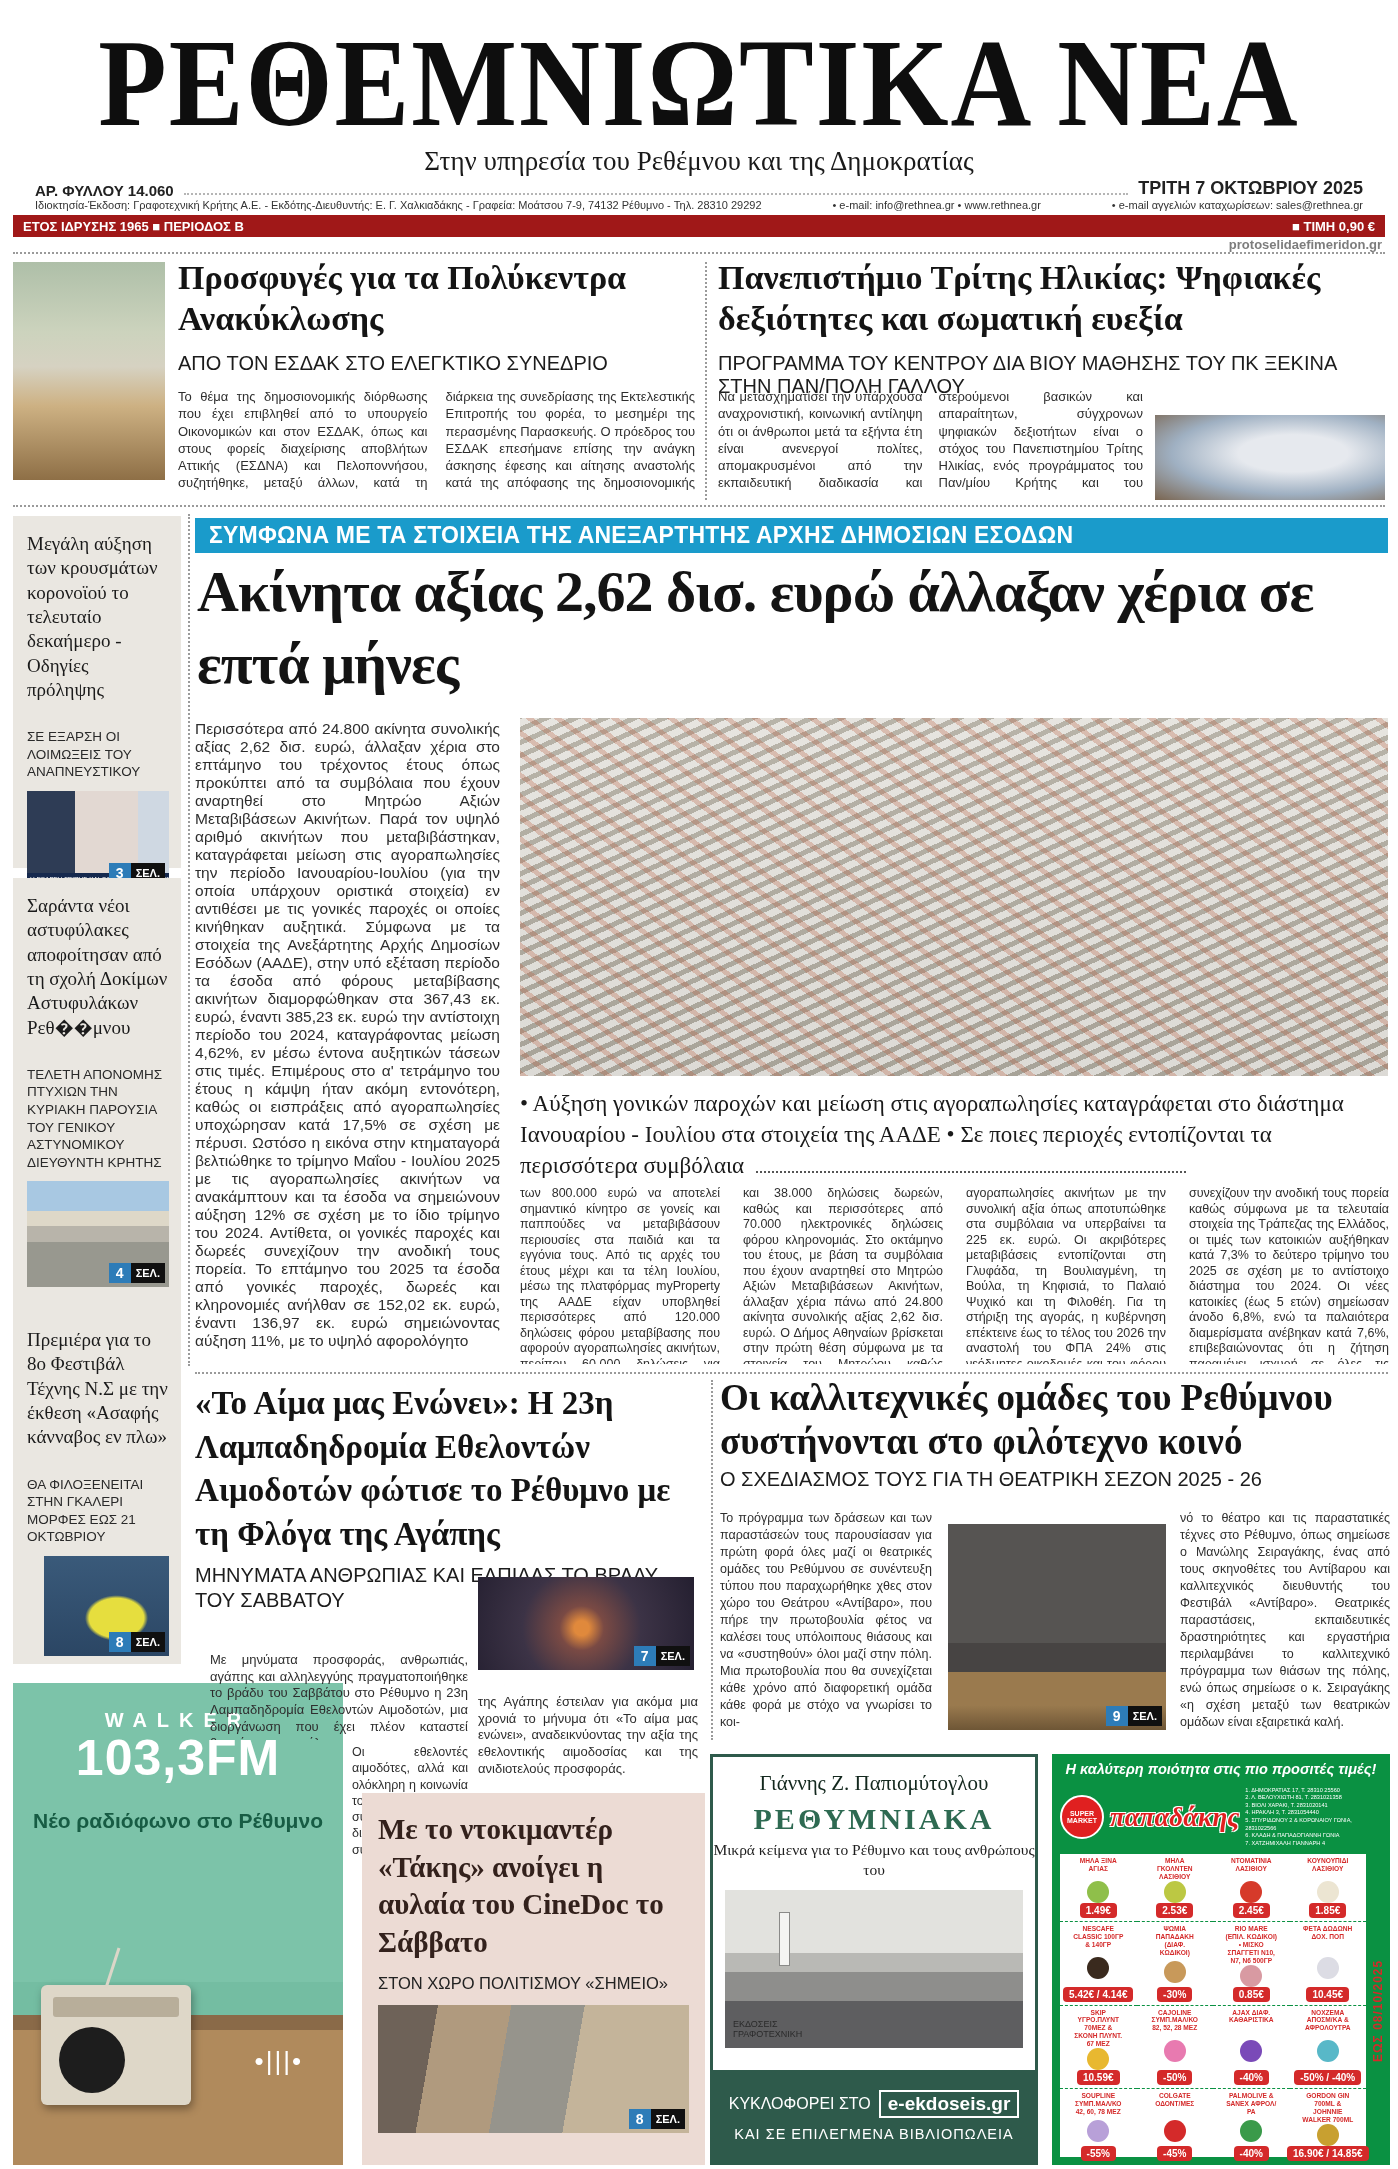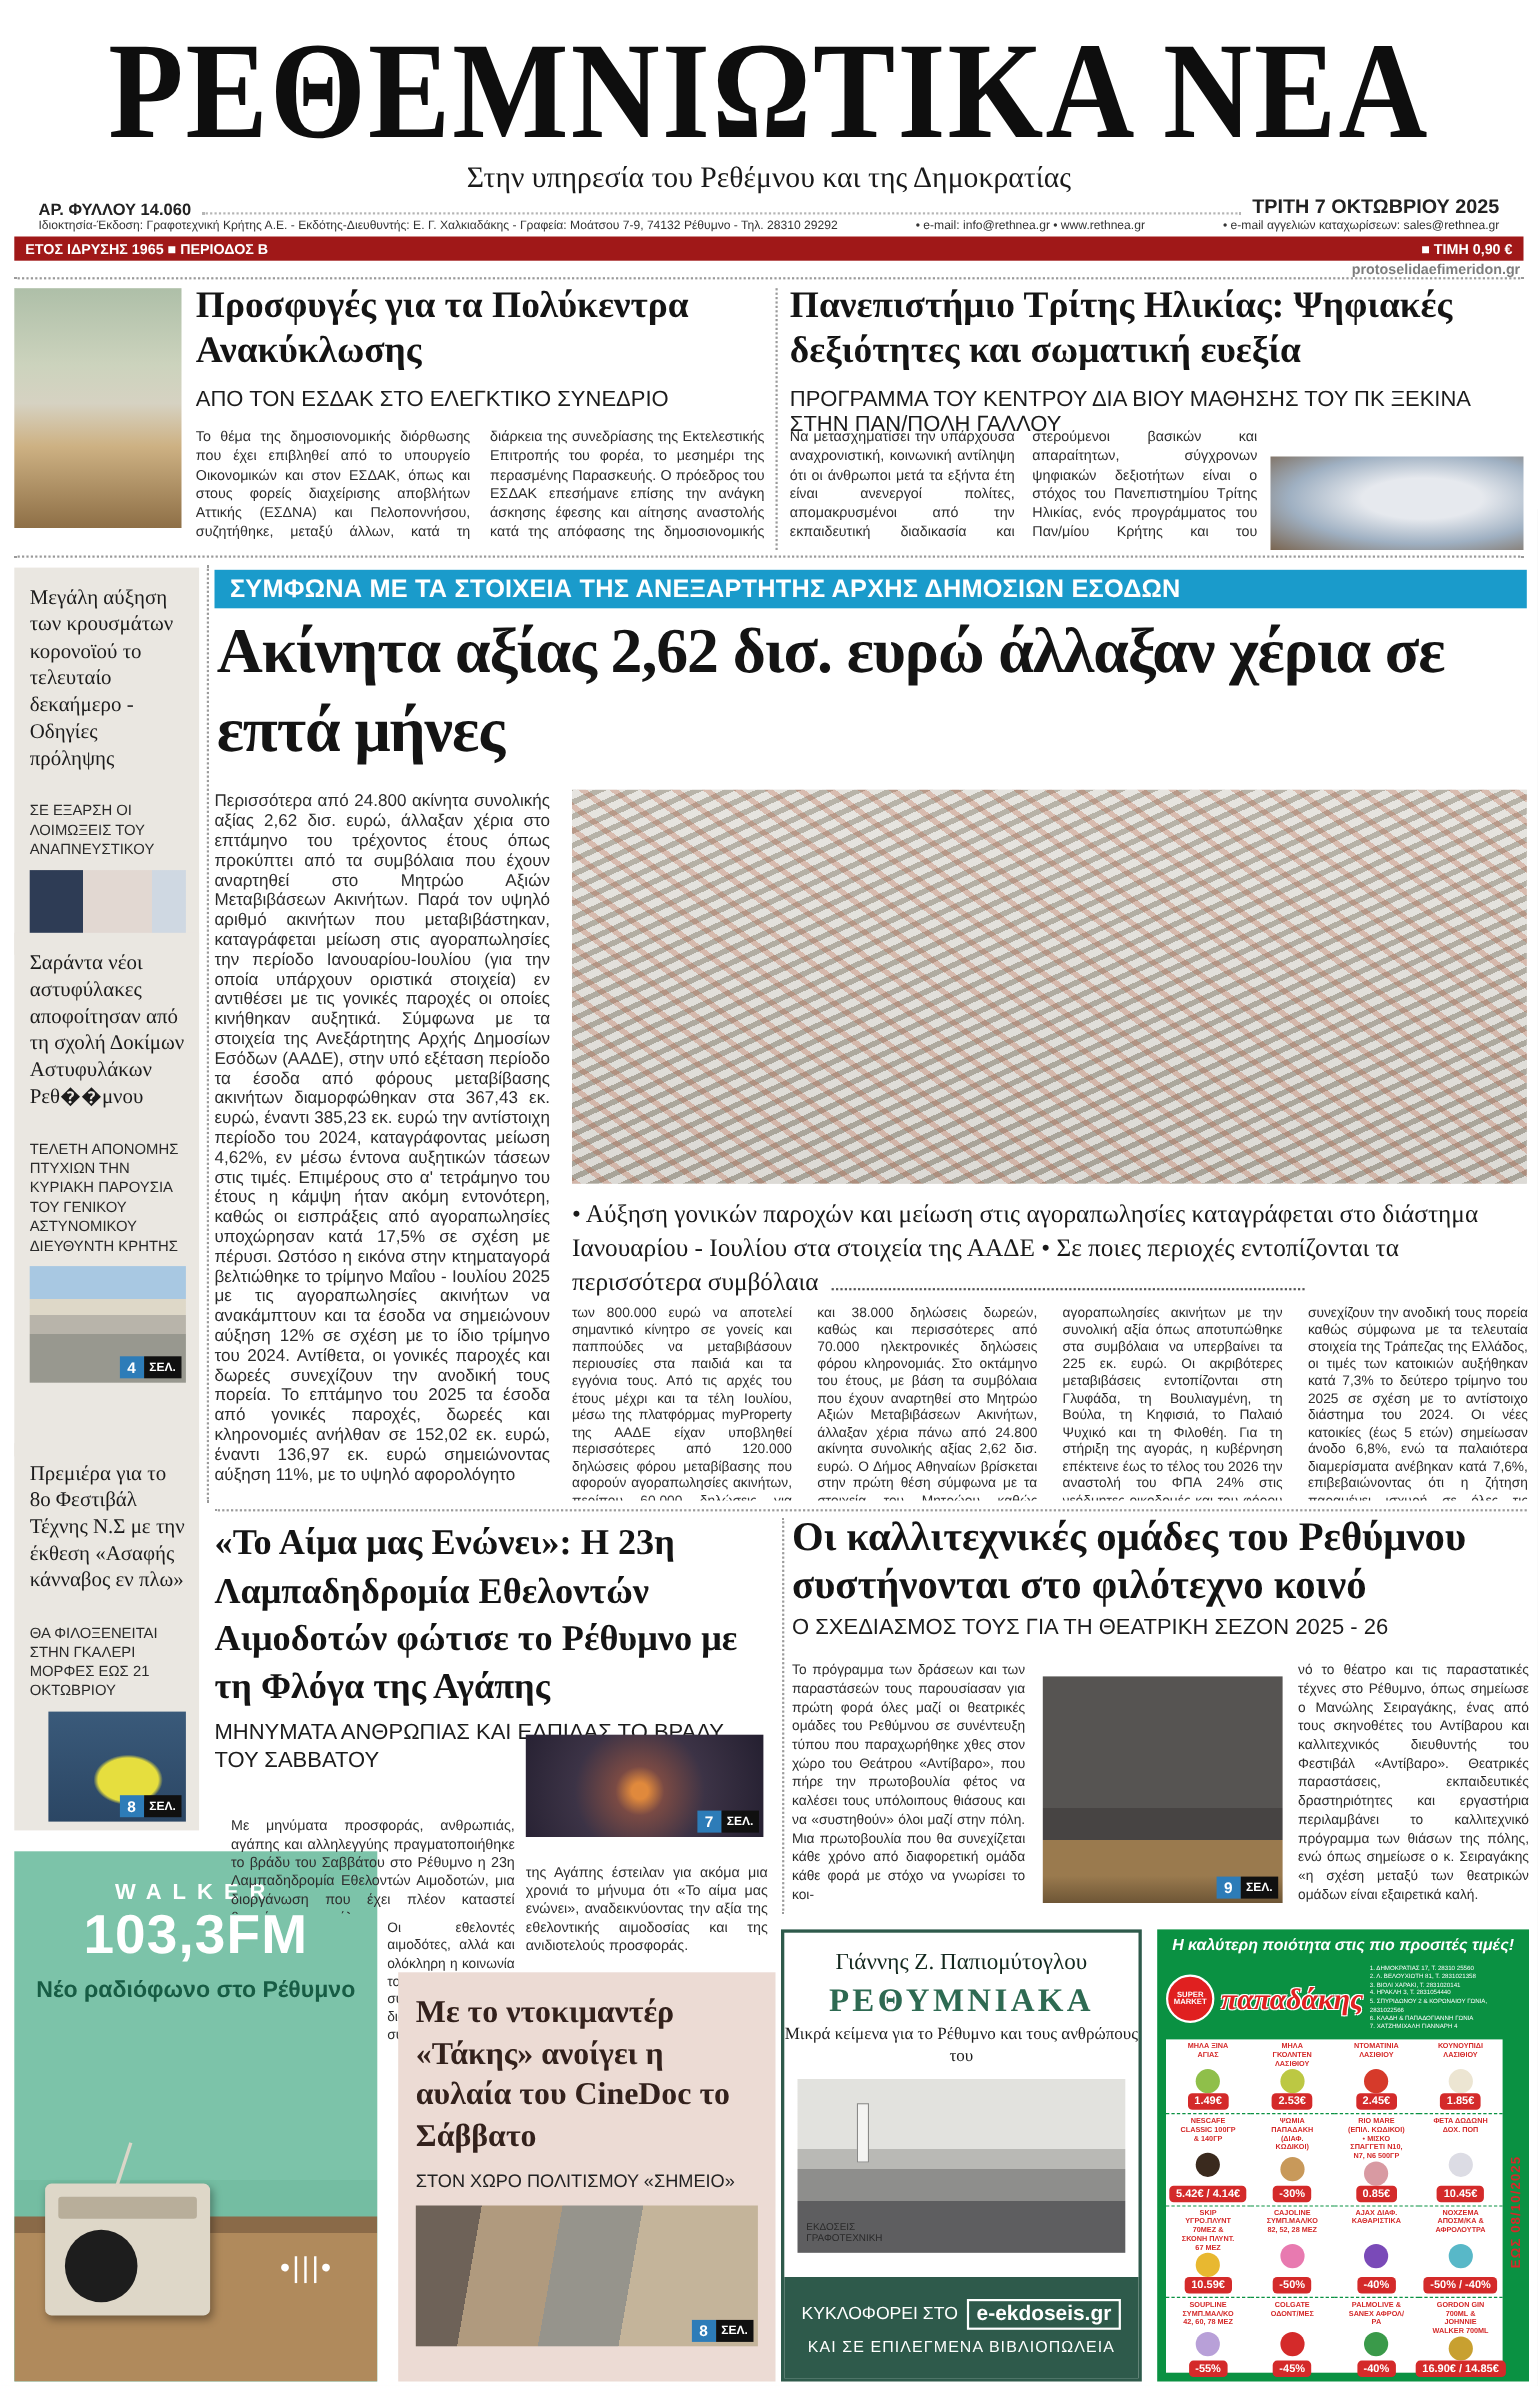--- a/index.html
+++ b/index.html
@@ -59,21 +59,21 @@
   #deck{top:1088px;left:520px;width:868px;font-family:"Liberation Serif",serif;font-size:23px;
      line-height:31px;color:#1a1a1a;}
   #deck::after{content:"";display:inline-block;width:430px;height:0;border-bottom:2px dotted #555;margin-left:12px;}
   
   .pill{background:#d42a2a;color:#fff;font-weight:bold;font-size:10px;padding:2px 6px;border-radius:4px;white-space:nowrap;}
   
   #radio-ad{top:1683px;left:13px;width:330px;height:482px;background:linear-gradient(180deg,#7cc3a9 0 62%,#74bda2 62% 100%);overflow:hidden;}
   #radio-brand{margin-top:26px;text-align:center;color:#fff;}
   #radio-central{font-size:20px;letter-spacing:10px;font-weight:bold;}
   #radio-freq{font-size:50px;font-weight:bold;letter-spacing:1px;line-height:1.05;}
-  #radio-tagline{text-align:center;color:#175c44;font-weight:bold;font-size:21px;margin-top:12px;}
+  #radio-tagline{text-align:center;color:#175c44;font-weight:bold;font-size:21px;margin-top:24px;}
   #radio-table{position:absolute;bottom:0;left:0;right:0;height:150px;background:linear-gradient(180deg,#8a6a48 0 10%,#b08a5c 10% 100%);}
   #radio-device{position:absolute;bottom:60px;left:28px;width:150px;height:120px;background:#ded7c8;border-radius:6px;
       box-shadow:2px 4px 8px rgba(0,0,0,.35);}
   #radio-speaker{position:absolute;left:18px;bottom:12px;width:66px;height:66px;border-radius:50%;background:#1d1d1d;}
   #radio-dial{position:absolute;left:12px;top:12px;right:12px;height:20px;background:#b8ae9a;border-radius:3px;}
   #radio-antenna{position:absolute;left:70px;top:-38px;width:3px;height:42px;background:#dcd6c8;transform:rotate(18deg);}
   #radio-wave{position:absolute;right:40px;bottom:88px;color:#fff;font-size:26px;letter-spacing:2px;}
   
   #cinedoc{top:1793px;left:362px;width:343px;height:372px;background:#ecdbd4;padding:18px 16px;box-sizing:border-box;}
   #cinedoc-headline{font-size:29px;line-height:1.3;color:#33211c;}
@@ -154,21 +154,21 @@
     <div class="teaser-kicker">ΣΕ ΕΞΑΡΣΗ ΟΙ ΛΟΙΜΩΞΕΙΣ ΤΟΥ ΑΝΑΠΝΕΥΣΤΙΚΟΥ</div>
     <div class="teaser-photo photo-vax">
       <div class="caption-strip">Η ΕΞΑΡΣΗ ΓΡΙΠΗΣ ΚΑΙ COVID ΑΝΗΣΥΧΕΙ ΤΗΝ ΙΑΤΡΙΚΗ</div>
       <div class="badge">
         <span class="badge-num">3</span>
         <span class="badge-sel">ΣΕΛ.</span>
       </div>
     </div>
   </div>
 
-  <div class="teaser" style="top:848px;height:476px;">
+  <div class="teaser" style="top:878px;height:476px;">
     <div class="teaser-title">Σαράντα νέοι αστυφύλακες αποφοίτησαν από τη σχολή Δοκίμων Αστυφυλάκων Ρεθ��μνου</div>
     <div class="teaser-kicker">ΤΕΛΕΤΗ ΑΠΟΝΟΜΗΣ ΠΤΥΧΙΩΝ ΤΗΝ ΚΥΡΙΑΚΗ ΠΑΡΟΥΣΙΑ ΤΟΥ ΓΕΝΙΚΟΥ ΑΣΤΥΝΟΜΙΚΟΥ ΔΙΕΥΘΥΝΤΗ ΚΡΗΤΗΣ</div>
     <div class="teaser-photo photo-police" style="height:106px;">
       <div class="badge">
         <span class="badge-num">4</span>
         <span class="badge-sel">ΣΕΛ.</span>
       </div>
     </div>
   </div>
 

